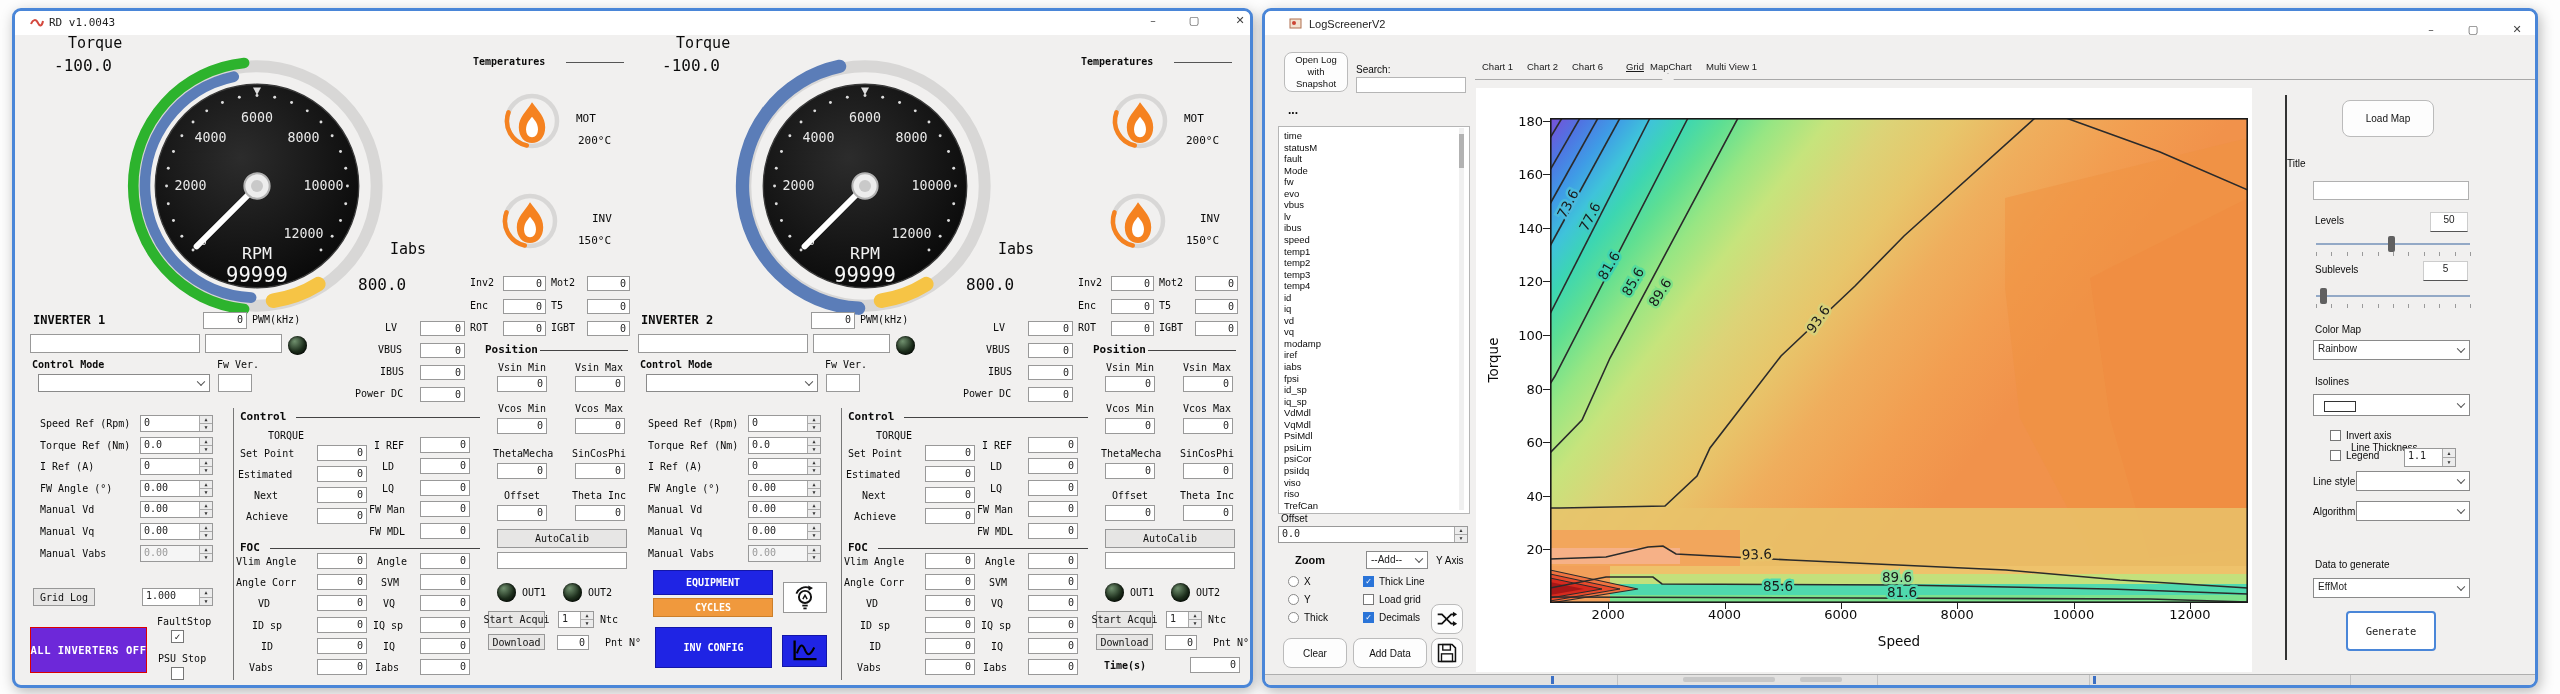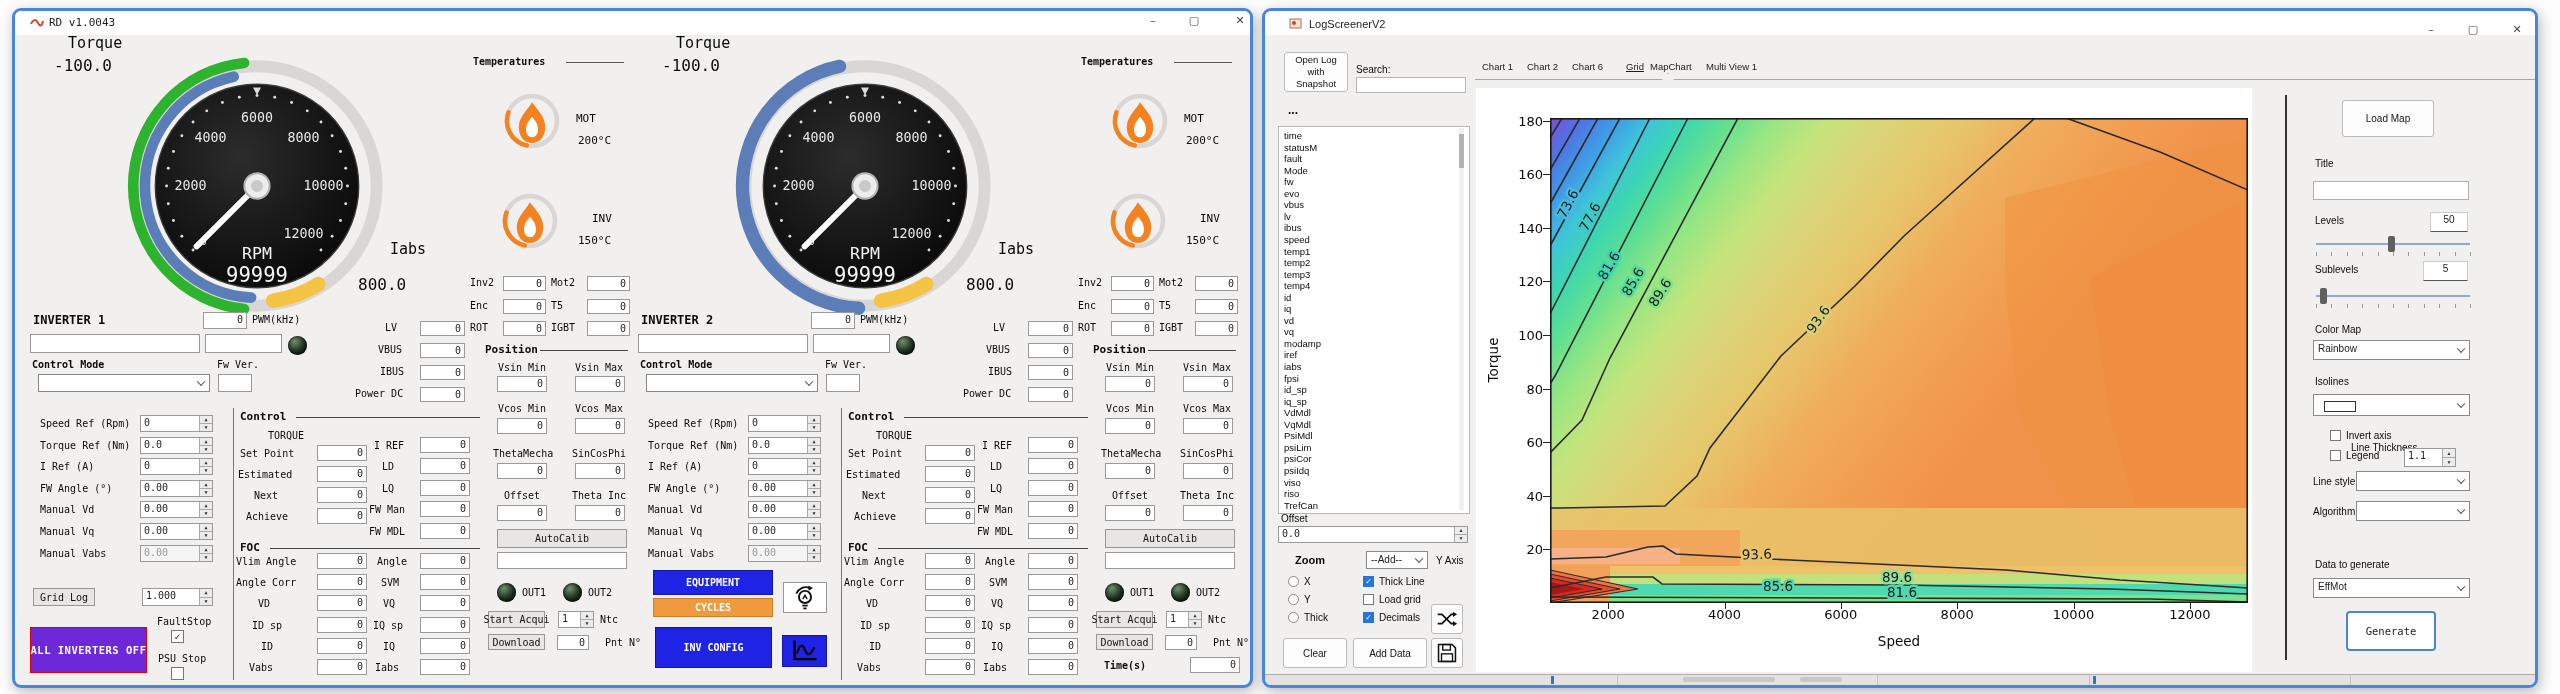--- a/index.html
+++ b/index.html
@@ -11,21 +11,21 @@
   .wbtn{position:absolute;top:3px;width:18px;height:17px;text-align:center;font-size:11px;color:#444;font-family:"DejaVu Sans",sans-serif;}
   .lbl{position:absolute;white-space:nowrap;color:#0a0a0a;font-size:10.5px;}
   .b{font-weight:bold;}
   .s9{font-size:9.5px;} .s10{font-size:10px;} .s11{font-size:11px;} .s12{font-size:12px;} .s15{font-size:15px;} .s16{font-size:16px;}
   .fld{position:absolute;background:#fff;border:1px solid #999;box-sizing:border-box;font:10px "DejaVu Sans Mono",monospace;text-align:right;padding:1px 3px;color:#222;overflow:hidden;}
   .fld.lft{text-align:left;}
   .btn{position:absolute;background:#e7e6e5;border:1px solid #979797;box-sizing:border-box;display:flex;align-items:center;justify-content:center;font:10px "DejaVu Sans Mono",monospace;color:#111;white-space:nowrap;}
   .btn.red{background:#6d28d9;border-color:#d00;color:#fff;font-weight:bold;font-size:10.5px;letter-spacing:.5px;}
   .btn.blue{background:#1f24e4;border-color:#1316a8;color:#fff;font-weight:bold;}
   .btn.orange{background:#f0993d;border-color:#cc7f2a;color:#fff;font-weight:bold;}
-  .btn.white{background:#fdfdfd;border:1px solid #bbb;border-radius:3px;font-family:"Liberation Sans",sans-serif;}
+  .btn.white{background:#fdfdfd;border:1px solid #bbb;border-radius:8px;font-family:"Liberation Sans",sans-serif;}
   .spinbox{position:absolute;background:#fff;border:1px solid #999;box-sizing:border-box;}
   .spinbox .val{position:absolute;left:0;top:0;bottom:0;right:14px;font:10px "DejaVu Sans Mono",monospace;padding:1px 3px;color:#222;text-align:left;}
   .sp{position:absolute;right:0;top:0;bottom:0;width:13px;display:flex;flex-direction:column;}
   .sp div{flex:1;background:#ececec;border-left:1px solid #aaa;font-size:5px;line-height:5px;display:flex;align-items:center;justify-content:center;color:#333;}
   .sp div:first-child{border-bottom:1px solid #aaa;}
   .led{position:absolute;border-radius:50%;background:radial-gradient(circle at 35% 28%,#70906e,#1d2e1c 55%,#020602);box-shadow:inset 0 0 3px #000;}
   .chk{position:absolute;background:#fff;border:1px solid #777;box-sizing:border-box;display:flex;align-items:center;justify-content:center;font-size:10px;color:#222;}
   .chk.on-blue{background:#2a74d8;border-color:#2a74d8;color:#fff;font-size:8px;}
   .radio{position:absolute;background:#fff;border:1px solid #888;border-radius:50%;box-sizing:border-box;}
   .hline{position:absolute;height:1px;background:#444;}
@@ -802,21 +802,21 @@
         <div class="lbl abs" style="left: 667.167px; top: 596px; width: 50px; height: 14px; text-align: center; font: 13px &quot;DejaVu Sans&quot;, sans-serif;">8000</div>
         <div class="vline abs" style="left: 692.167px; top: 592px; height: 6px; background: rgb(34, 34, 34);"></div>
         <div class="lbl abs" style="left: 783.5px; top: 596px; width: 50px; height: 14px; text-align: center; font: 13px &quot;DejaVu Sans&quot;, sans-serif;">10000</div>
         <div class="vline abs" style="left: 808.5px; top: 592px; height: 6px; background: rgb(34, 34, 34);"></div>
         <div class="lbl abs" style="left: 899.833px; top: 596px; width: 50px; height: 14px; text-align: center; font: 13px &quot;DejaVu Sans&quot;, sans-serif;">12000</div>
         <div class="vline abs" style="left: 924.833px; top: 592px; height: 6px; background: rgb(34, 34, 34);"></div>
         <div class="lbl abs" style="left: 285px; top: 622px; width: 698px; height: 16px; text-align: center; font: 13.5px &quot;DejaVu Sans&quot;, sans-serif;">Speed</div>
         <div class="lbl abs" style="left: 193px; top: 341px; width: 70px; height: 16px; transform: rotate(-90deg); text-align: center; font: 13.5px &quot;DejaVu Sans&quot;, sans-serif;">Torque</div>
         <div class="vline abs" style="left: 1020px; top: 84px; height: 565px; background: rgb(51, 51, 51); width: 2px;"></div>
         <div class="btn white abs" style="left: 1077px; top: 89px; width: 92px; height: 37px; font-size: 10px;">Load Map</div>
-        <div class="lbl s10 abs" style="left: 1050px; top: 147px;">Title</div>
+        <div class="lbl s10 abs" style="left: 1022px; top: 147px;">Title</div>
         <div class="fld lft abs" style="left: 1048px; top: 170px; width: 156px; height: 19px; border-color: rgb(176, 176, 176);"></div>
         <div class="lbl s10 abs" style="left: 1050px; top: 204px;">Levels</div>
         <div class="fld abs" style="left: 1165px; top: 201px; width: 38px; height: 20px; text-align: center; border-color: rgb(204, 204, 204) rgb(204, 204, 204) rgb(85, 85, 85); border-bottom-width: 1px; border-bottom-style: solid;">50</div>
         <div class="sl-track abs" style="left: 1051px; top: 232px; width: 154px; height: 2px;"></div>
         <div class="sl-thumb abs" style="left: 1123px; top: 225px; width: 7px; height: 16px;"></div>
         <div class="tick abs" style="left: 1051px; top: 241px; width: 1px; height: 4px;"></div>
         <div class="tick abs" style="left: 1066.4px; top: 241px; width: 1px; height: 4px;"></div>
         <div class="tick abs" style="left: 1081.8px; top: 241px; width: 1px; height: 4px;"></div>
         <div class="tick abs" style="left: 1097.2px; top: 241px; width: 1px; height: 4px;"></div>
         <div class="tick abs" style="left: 1112.6px; top: 241px; width: 1px; height: 4px;"></div>

